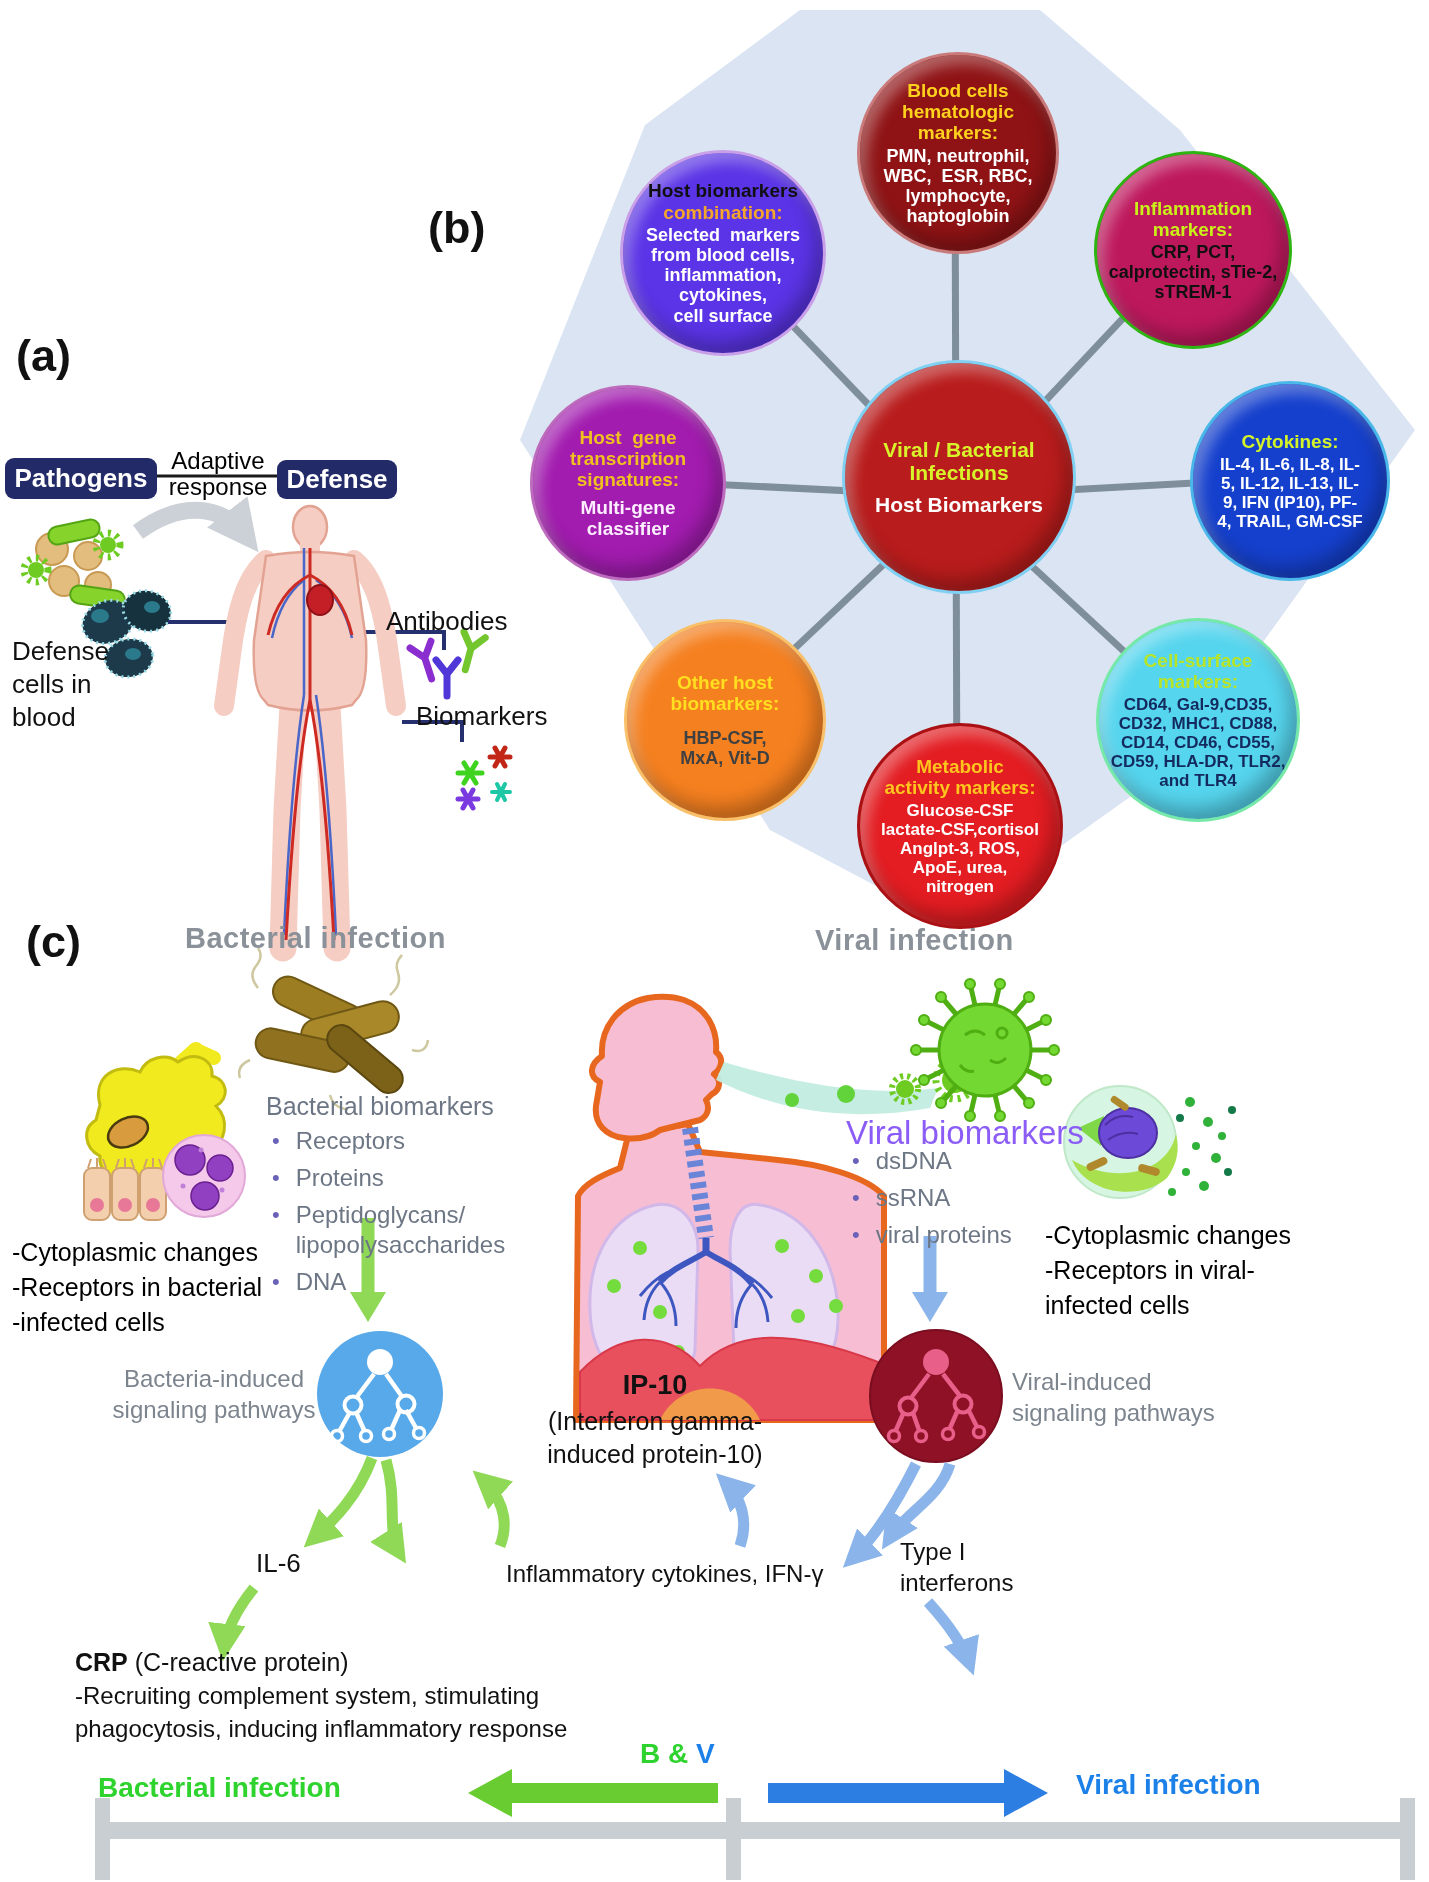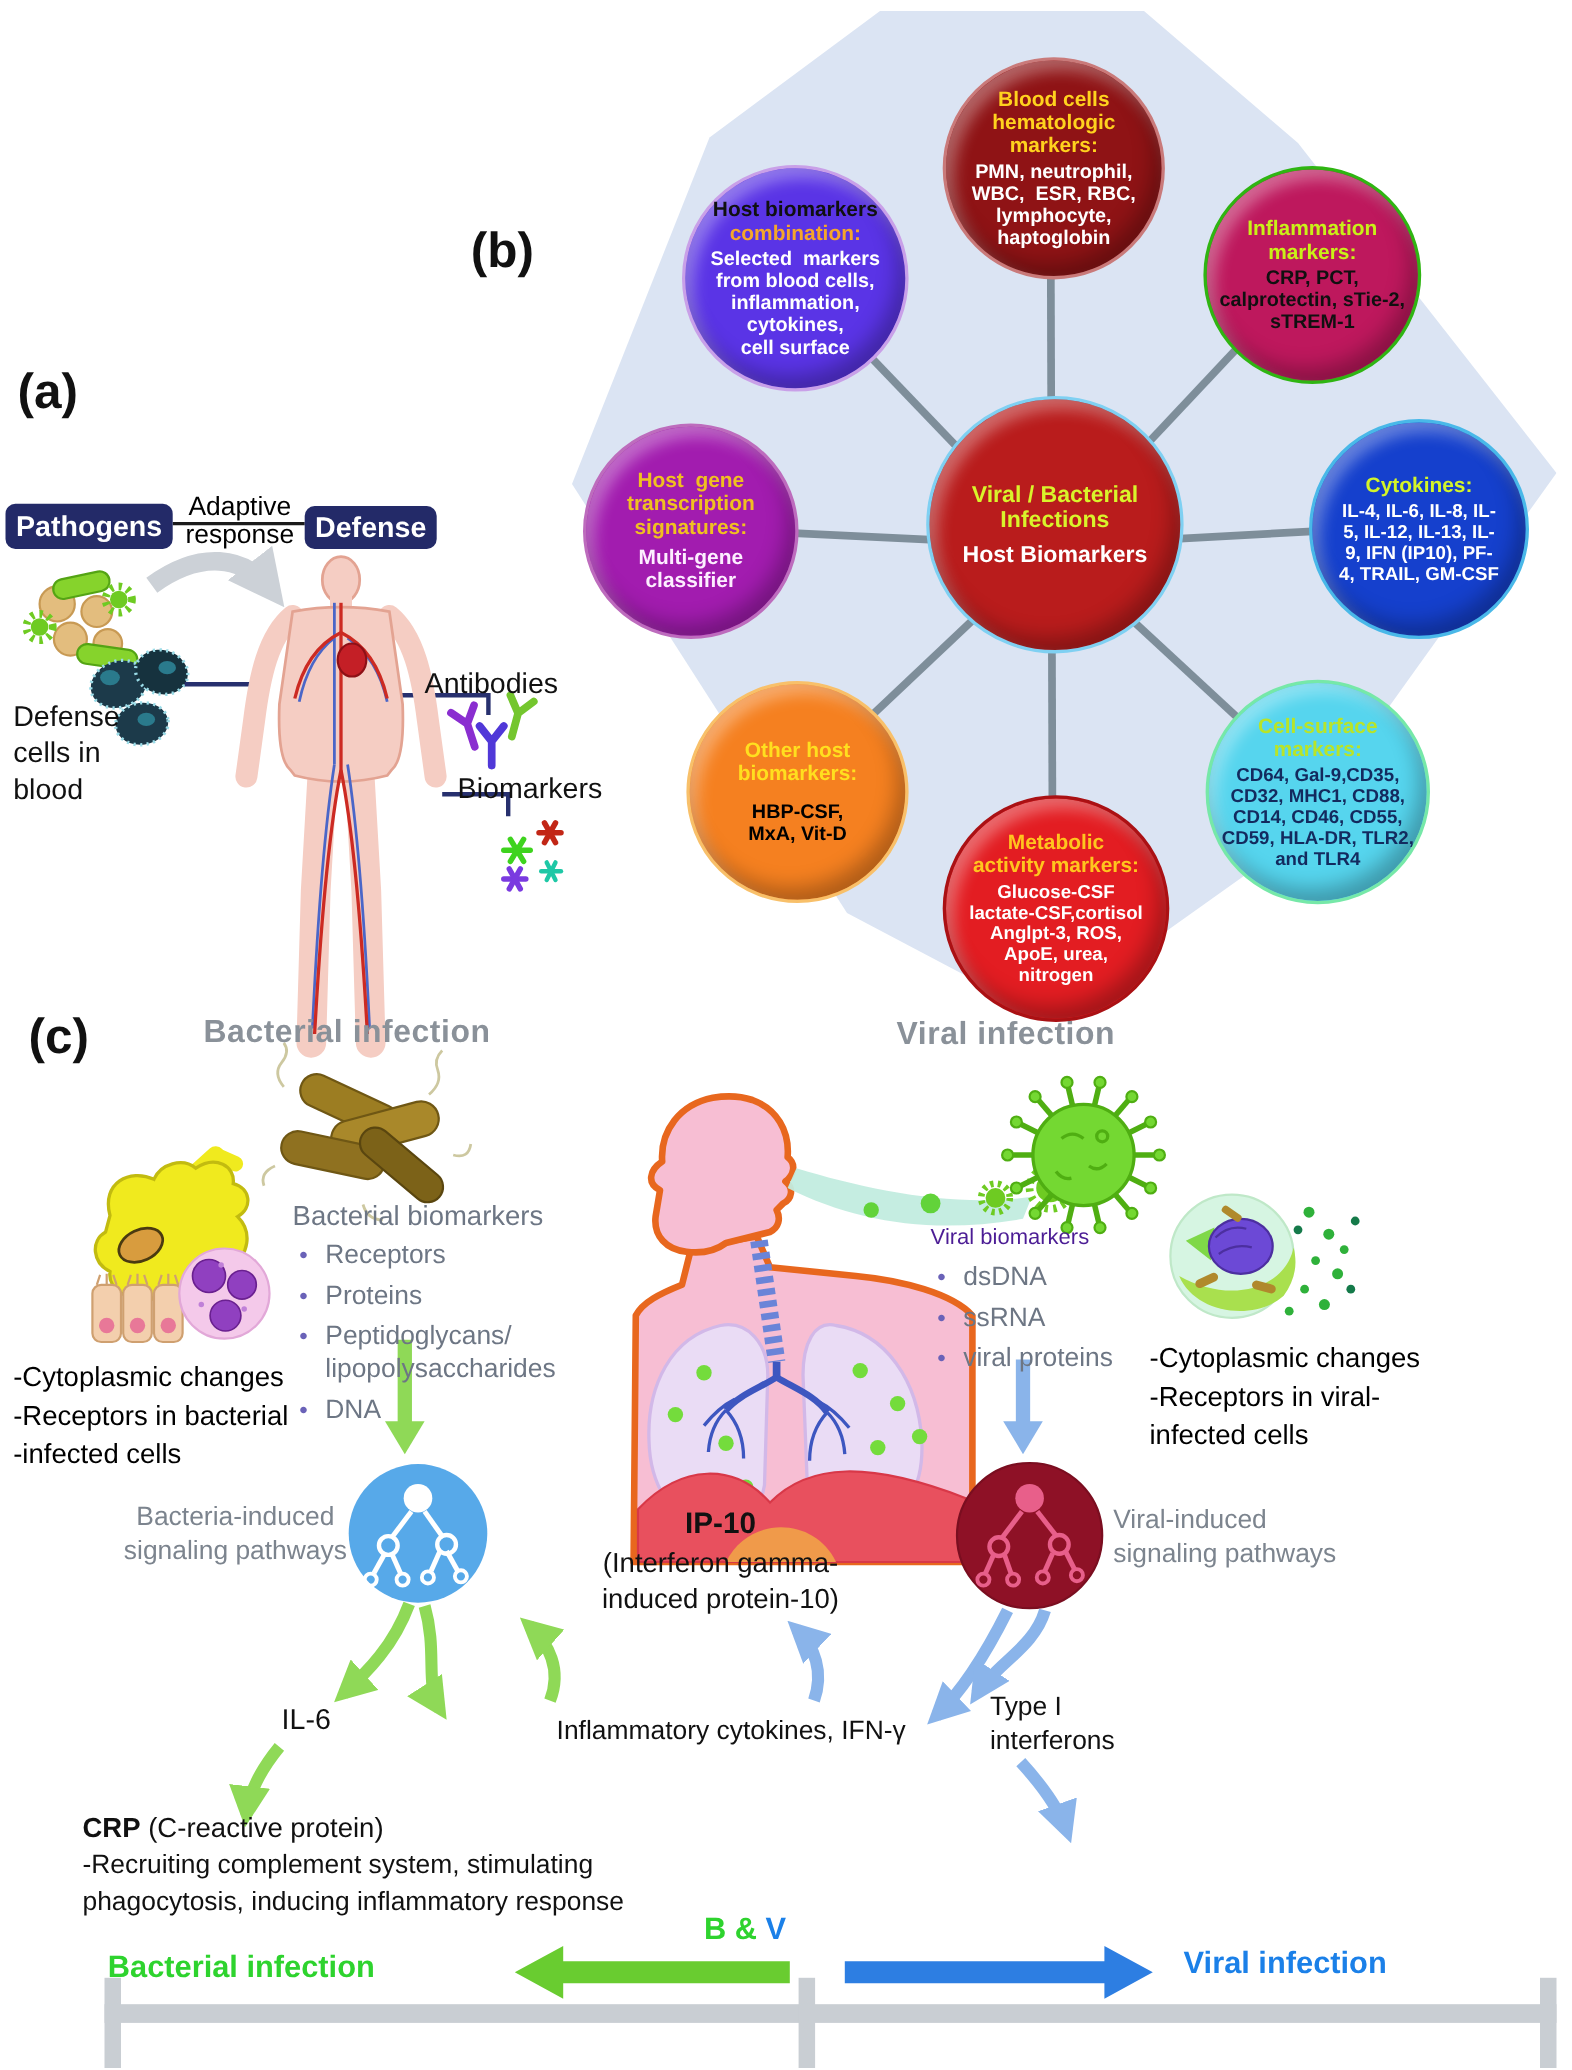--- a/index.html
+++ b/index.html
@@ -455,21 +455,21 @@
     <div class="t" style="color: rgb(212, 244, 40);">Cytokines:</div>
     <div class="b" style="color: rgb(255, 255, 255);">IL-4, IL-6, IL-8, IL-
 5, IL-12, IL-13, IL-
 9, IFN (IP10), PF-
 4, TRAIL, GM-CSF</div>
   </div>
 
   <div class="abs bnode" style="left: 624px; top: 619px; width: 196px; height: 196px; background: rgb(245, 128, 32); border-color: rgb(248, 192, 106);">
     <div class="t" style="color: rgb(255, 223, 31);">Other host
 biomarkers:</div>
-    <div class="b" style="margin-top: 13px; color: #000000;">HBP-CSF,
+    <div class="b" style="margin-top: 13px; color: #404040;">HBP-CSF,
 MxA, Vit-D</div>
   </div>
 
   <div class="abs bnode b17" style="left: 857px; top: 723px; width: 200px; height: 200px; background: rgb(227, 29, 34); border-color: rgb(170, 17, 20);">
     <div class="t" style="color: rgb(255, 197, 30);">Metabolic
 activity markers:</div>
     <div class="b" style="color: rgb(255, 255, 255);">Glucose-CSF
 lactate-CSF,cortisol
 Anglpt-3, ROS,
 ApoE, urea,
@@ -518,21 +518,21 @@
 
   <div class="abs pre sig txt" style="left:108px;top:1363px;width:212px;text-align:center">Bacteria-induced
 signaling pathways</div>
 
   <div class="abs txt" style="left:480px;top:1370px;width:350px;text-align:center">
     <div style="font-size:27px;font-weight:bold;color:#111">IP-10</div>
     <div class="pre" style="font-size:25px;line-height:33px;color:#111;margin-top:4px;font-weight:500">(Interferon gamma-
 induced protein-10)</div>
   </div>
 
-  <div class="abs txt" style="left:846px;top:1114px;font-size:20px;font-weight:500;color:#4c1d95">Viral biomarkers</div>
+  <div class="abs txt" style="left:846px;top:1114px;font-size:33px;font-weight:500;color:#8b5cf6">Viral biomarkers</div>
   <div class="abs txt" style="left:852px;top:1146px">
     <div class="bul">
         <span class="dot">•</span>
         <span class="pre">dsDNA</span>
       </div>
     <div class="bul">
         <span class="dot">•</span>
         <span class="pre">ssRNA</span>
       </div>
     <div class="bul">

